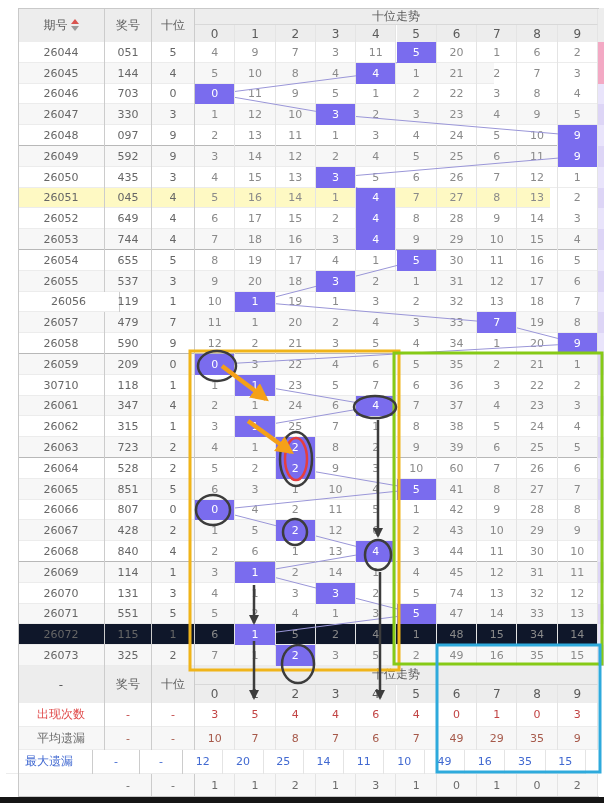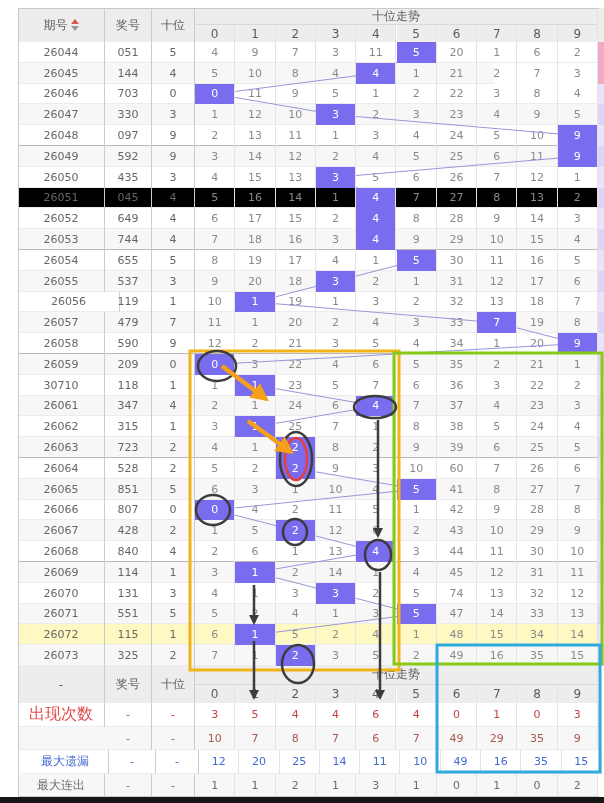--- a/index.html
+++ b/index.html
@@ -188,21 +188,21 @@
         <div class="cell" style="left: 257.6px; top: 0px; width: 40.3px; height: 20.8px;">13</div>
         <div class="cell hit" style="left: 297.9px; top: 0px; width: 40.3px; height: 20.8px;">3</div>
         <div class="cell" style="left: 338.2px; top: 0px; width: 40.3px; height: 20.8px;">5</div>
         <div class="cell" style="left: 378.5px; top: 0px; width: 40.3px; height: 20.8px;">6</div>
         <div class="cell" style="left: 418.8px; top: 0px; width: 40.3px; height: 20.8px;">26</div>
         <div class="cell" style="left: 459.1px; top: 0px; width: 40.3px; height: 20.8px;">7</div>
         <div class="cell" style="left: 499.4px; top: 0px; width: 40.3px; height: 20.8px;">12</div>
         <div class="cell" style="left: 539.7px; top: 0px; width: 40.3px; height: 20.8px;">1</div>
       </div>
       <div class="abs" style="left: 598px; top: 166.8px; width: 6px; height: 20.8px; background: rgb(233, 228, 251);"></div>
-      <div class="rowdiv" style="left: 18px; top: 187.6px; width: 580px; height: 20.8px; background: #000000;">
+      <div class="rowdiv" style="left: 18px; top: 187.6px; width: 532px; height: 20.8px; background: #fef9c3;">
         <div class="cell major idtext" style="left: 0px; top: 0px; width: 87px; height: 20.8px;">26051</div>
         <div class="cell major idtext" style="left: 87px; top: 0px; width: 47px; height: 20.8px;">045</div>
         <div class="cell major idtext" style="left: 134px; top: 0px; width: 43px; height: 20.8px;">4</div>
         <div class="cell" style="left: 177px; top: 0px; width: 40.3px; height: 20.8px;">5</div>
         <div class="cell" style="left: 217.3px; top: 0px; width: 40.3px; height: 20.8px;">16</div>
         <div class="cell" style="left: 257.6px; top: 0px; width: 40.3px; height: 20.8px;">14</div>
         <div class="cell" style="left: 297.9px; top: 0px; width: 40.3px; height: 20.8px;">1</div>
         <div class="cell hit" style="left: 338.2px; top: 0px; width: 40.3px; height: 20.8px;">4</div>
         <div class="cell" style="left: 378.5px; top: 0px; width: 40.3px; height: 20.8px;">7</div>
         <div class="cell" style="left: 418.8px; top: 0px; width: 40.3px; height: 20.8px;">27</div>
@@ -524,21 +524,21 @@
         <div class="cell" style="left: 257.6px; top: 0px; width: 40.3px; height: 20.8px;">4</div>
         <div class="cell" style="left: 297.9px; top: 0px; width: 40.3px; height: 20.8px;">1</div>
         <div class="cell" style="left: 338.2px; top: 0px; width: 40.3px; height: 20.8px;">3</div>
         <div class="cell hit" style="left: 378.5px; top: 0px; width: 40.3px; height: 20.8px;">5</div>
         <div class="cell" style="left: 418.8px; top: 0px; width: 40.3px; height: 20.8px;">47</div>
         <div class="cell" style="left: 459.1px; top: 0px; width: 40.3px; height: 20.8px;">14</div>
         <div class="cell" style="left: 499.4px; top: 0px; width: 40.3px; height: 20.8px;">33</div>
         <div class="cell" style="left: 539.7px; top: 0px; width: 40.3px; height: 20.8px;">13</div>
       </div>
       <div class="abs" style="left: 598px; top: 603.6px; width: 6px; height: 20.8px; background: rgb(221, 213, 246);"></div>
-      <div class="rowdiv" style="left: 18px; top: 624.4px; width: 580px; height: 20.8px; background: #fef9c3;">
+      <div class="rowdiv" style="left: 18px; top: 624.4px; width: 580px; height: 20.8px; background: #0f172a;">
         <div class="cell major idtext" style="left: 0px; top: 0px; width: 87px; height: 20.8px;">26072</div>
         <div class="cell major idtext" style="left: 87px; top: 0px; width: 47px; height: 20.8px;">115</div>
         <div class="cell major idtext" style="left: 134px; top: 0px; width: 43px; height: 20.8px;">1</div>
         <div class="cell" style="left: 177px; top: 0px; width: 40.3px; height: 20.8px;">6</div>
         <div class="cell hit" style="left: 217.3px; top: 0px; width: 40.3px; height: 20.8px;">1</div>
         <div class="cell" style="left: 257.6px; top: 0px; width: 40.3px; height: 20.8px;">5</div>
         <div class="cell" style="left: 297.9px; top: 0px; width: 40.3px; height: 20.8px;">2</div>
         <div class="cell" style="left: 338.2px; top: 0px; width: 40.3px; height: 20.8px;">4</div>
         <div class="cell" style="left: 378.5px; top: 0px; width: 40.3px; height: 20.8px;">1</div>
         <div class="cell" style="left: 418.8px; top: 0px; width: 40.3px; height: 20.8px;">48</div>
@@ -576,65 +576,65 @@
         <div class="cell hdrcell" style="left: 257.6px; top: 18.5px; width: 40.3px; height: 18.5px;">2</div>
         <div class="cell hdrcell" style="left: 297.9px; top: 18.5px; width: 40.3px; height: 18.5px;">3</div>
         <div class="cell hdrcell" style="left: 338.2px; top: 18.5px; width: 40.3px; height: 18.5px;">4</div>
         <div class="cell hdrcell" style="left: 378.5px; top: 18.5px; width: 40.3px; height: 18.5px;">5</div>
         <div class="cell hdrcell" style="left: 418.8px; top: 18.5px; width: 40.3px; height: 18.5px;">6</div>
         <div class="cell hdrcell" style="left: 459.1px; top: 18.5px; width: 40.3px; height: 18.5px;">7</div>
         <div class="cell hdrcell" style="left: 499.4px; top: 18.5px; width: 40.3px; height: 18.5px;">8</div>
         <div class="cell hdrcell" style="left: 539.7px; top: 18.5px; width: 40.3px; height: 18.5px;">9</div>
       </div>
       <div class="rowdiv" style="left: 18px; top: 703px; width: 580px; height: 23.5px; background: rgb(255, 255, 255);">
-        <div class="cell major" style="left: 0px; top: 0px; width: 87px; height: 23.5px; color: rgb(225, 75, 75); font-size: 16px;">出现次数</div>
+        <div class="cell major" style="left: 0px; top: 0px; width: 87px; height: 23.5px; color: rgb(225, 75, 75); font-size: 12px;">出现次数</div>
         <div class="cell major" style="left: 87px; top: 0px; width: 47px; height: 23.5px; color: rgb(194, 68, 68);">-</div>
         <div class="cell major" style="left: 134px; top: 0px; width: 43px; height: 23.5px; color: rgb(194, 68, 68);">-</div>
         <div class="cell" style="left: 177px; top: 0px; width: 40.3px; height: 23.5px; color: rgb(194, 68, 68);">3</div>
         <div class="cell" style="left: 217.3px; top: 0px; width: 40.3px; height: 23.5px; color: rgb(194, 68, 68);">5</div>
         <div class="cell" style="left: 257.6px; top: 0px; width: 40.3px; height: 23.5px; color: rgb(194, 68, 68);">4</div>
         <div class="cell" style="left: 297.9px; top: 0px; width: 40.3px; height: 23.5px; color: rgb(194, 68, 68);">4</div>
         <div class="cell" style="left: 338.2px; top: 0px; width: 40.3px; height: 23.5px; color: rgb(194, 68, 68);">6</div>
         <div class="cell" style="left: 378.5px; top: 0px; width: 40.3px; height: 23.5px; color: rgb(194, 68, 68);">4</div>
         <div class="cell" style="left: 418.8px; top: 0px; width: 40.3px; height: 23.5px; color: rgb(194, 68, 68);">0</div>
         <div class="cell" style="left: 459.1px; top: 0px; width: 40.3px; height: 23.5px; color: rgb(194, 68, 68);">1</div>
         <div class="cell" style="left: 499.4px; top: 0px; width: 40.3px; height: 23.5px; color: rgb(194, 68, 68);">0</div>
         <div class="cell" style="left: 539.7px; top: 0px; width: 40.3px; height: 23.5px; color: rgb(194, 68, 68);">3</div>
       </div>
       <div class="rowdiv" style="left: 18px; top: 726.5px; width: 580px; height: 23.5px; background: rgb(247, 247, 247);">
+        <div class="cell major" style="left: 0px; top: 0px; width: 87px; height: 23.5px; color: rgb(107, 107, 107); font-size: 12px;">平均遗漏</div>
         <div class="cell major" style="left: 87px; top: 0px; width: 47px; height: 23.5px; color: rgb(166, 89, 74);">-</div>
         <div class="cell major" style="left: 134px; top: 0px; width: 43px; height: 23.5px; color: rgb(166, 89, 74);">-</div>
         <div class="cell" style="left: 177px; top: 0px; width: 40.3px; height: 23.5px; color: rgb(166, 89, 74);">10</div>
         <div class="cell" style="left: 217.3px; top: 0px; width: 40.3px; height: 23.5px; color: rgb(166, 89, 74);">7</div>
         <div class="cell" style="left: 257.6px; top: 0px; width: 40.3px; height: 23.5px; color: rgb(166, 89, 74);">8</div>
         <div class="cell" style="left: 297.9px; top: 0px; width: 40.3px; height: 23.5px; color: rgb(166, 89, 74);">7</div>
         <div class="cell" style="left: 338.2px; top: 0px; width: 40.3px; height: 23.5px; color: rgb(166, 89, 74);">6</div>
         <div class="cell" style="left: 378.5px; top: 0px; width: 40.3px; height: 23.5px; color: rgb(166, 89, 74);">7</div>
         <div class="cell" style="left: 418.8px; top: 0px; width: 40.3px; height: 23.5px; color: rgb(166, 89, 74);">49</div>
         <div class="cell" style="left: 459.1px; top: 0px; width: 40.3px; height: 23.5px; color: rgb(166, 89, 74);">29</div>
         <div class="cell" style="left: 499.4px; top: 0px; width: 40.3px; height: 23.5px; color: rgb(166, 89, 74);">35</div>
         <div class="cell" style="left: 539.7px; top: 0px; width: 40.3px; height: 23.5px; color: rgb(166, 89, 74);">9</div>
       </div>
-      <div class="rowdiv" style="left: 22px; top: 750px; width: 580px; height: 23.5px; background: rgb(255, 255, 255); text-align: right;">
+      <div class="rowdiv" style="left: 6px; top: 750px; width: 580px; height: 23.5px; background: rgb(255, 255, 255); text-align: right;">
         <div class="cell major" style="left: 0px; top: 0px; width: 87px; height: 23.5px; color: rgb(65, 105, 209); font-size: 12px;">最大遗漏</div>
         <div class="cell major" style="left: 87px; top: 0px; width: 47px; height: 23.5px; color: rgb(65, 105, 209);">-</div>
         <div class="cell major" style="left: 134px; top: 0px; width: 43px; height: 23.5px; color: rgb(65, 105, 209);">-</div>
         <div class="cell" style="left: 177px; top: 0px; width: 40.3px; height: 23.5px; color: rgb(65, 105, 209);">12</div>
         <div class="cell" style="left: 217.3px; top: 0px; width: 40.3px; height: 23.5px; color: rgb(65, 105, 209);">20</div>
         <div class="cell" style="left: 257.6px; top: 0px; width: 40.3px; height: 23.5px; color: rgb(65, 105, 209);">25</div>
         <div class="cell" style="left: 297.9px; top: 0px; width: 40.3px; height: 23.5px; color: rgb(65, 105, 209);">14</div>
         <div class="cell" style="left: 338.2px; top: 0px; width: 40.3px; height: 23.5px; color: rgb(65, 105, 209);">11</div>
         <div class="cell" style="left: 378.5px; top: 0px; width: 40.3px; height: 23.5px; color: rgb(65, 105, 209);">10</div>
         <div class="cell" style="left: 418.8px; top: 0px; width: 40.3px; height: 23.5px; color: rgb(65, 105, 209);">49</div>
         <div class="cell" style="left: 459.1px; top: 0px; width: 40.3px; height: 23.5px; color: rgb(65, 105, 209);">16</div>
         <div class="cell" style="left: 499.4px; top: 0px; width: 40.3px; height: 23.5px; color: rgb(65, 105, 209);">35</div>
         <div class="cell" style="left: 539.7px; top: 0px; width: 40.3px; height: 23.5px; color: rgb(65, 105, 209);">15</div>
       </div>
       <div class="rowdiv" style="left: 18px; top: 773.5px; width: 580px; height: 23.5px; background: rgb(247, 247, 247);">
-        <div class="cell major" style="left: 0px; top: 0px; width: 87px; height: 23.5px; color: rgb(107, 107, 107); font-size: 12px;">最大连出</div>
         <div class="cell major" style="left: 87px; top: 0px; width: 47px; height: 23.5px; color: rgb(107, 107, 107);">-</div>
         <div class="cell major" style="left: 134px; top: 0px; width: 43px; height: 23.5px; color: rgb(107, 107, 107);">-</div>
         <div class="cell" style="left: 177px; top: 0px; width: 40.3px; height: 23.5px; color: rgb(107, 107, 107);">1</div>
         <div class="cell" style="left: 217.3px; top: 0px; width: 40.3px; height: 23.5px; color: rgb(107, 107, 107);">1</div>
         <div class="cell" style="left: 257.6px; top: 0px; width: 40.3px; height: 23.5px; color: rgb(107, 107, 107);">2</div>
         <div class="cell" style="left: 297.9px; top: 0px; width: 40.3px; height: 23.5px; color: rgb(107, 107, 107);">1</div>
         <div class="cell" style="left: 338.2px; top: 0px; width: 40.3px; height: 23.5px; color: rgb(107, 107, 107);">3</div>
         <div class="cell" style="left: 378.5px; top: 0px; width: 40.3px; height: 23.5px; color: rgb(107, 107, 107);">1</div>
         <div class="cell" style="left: 418.8px; top: 0px; width: 40.3px; height: 23.5px; color: rgb(107, 107, 107);">0</div>
         <div class="cell" style="left: 459.1px; top: 0px; width: 40.3px; height: 23.5px; color: rgb(107, 107, 107);">1</div>

